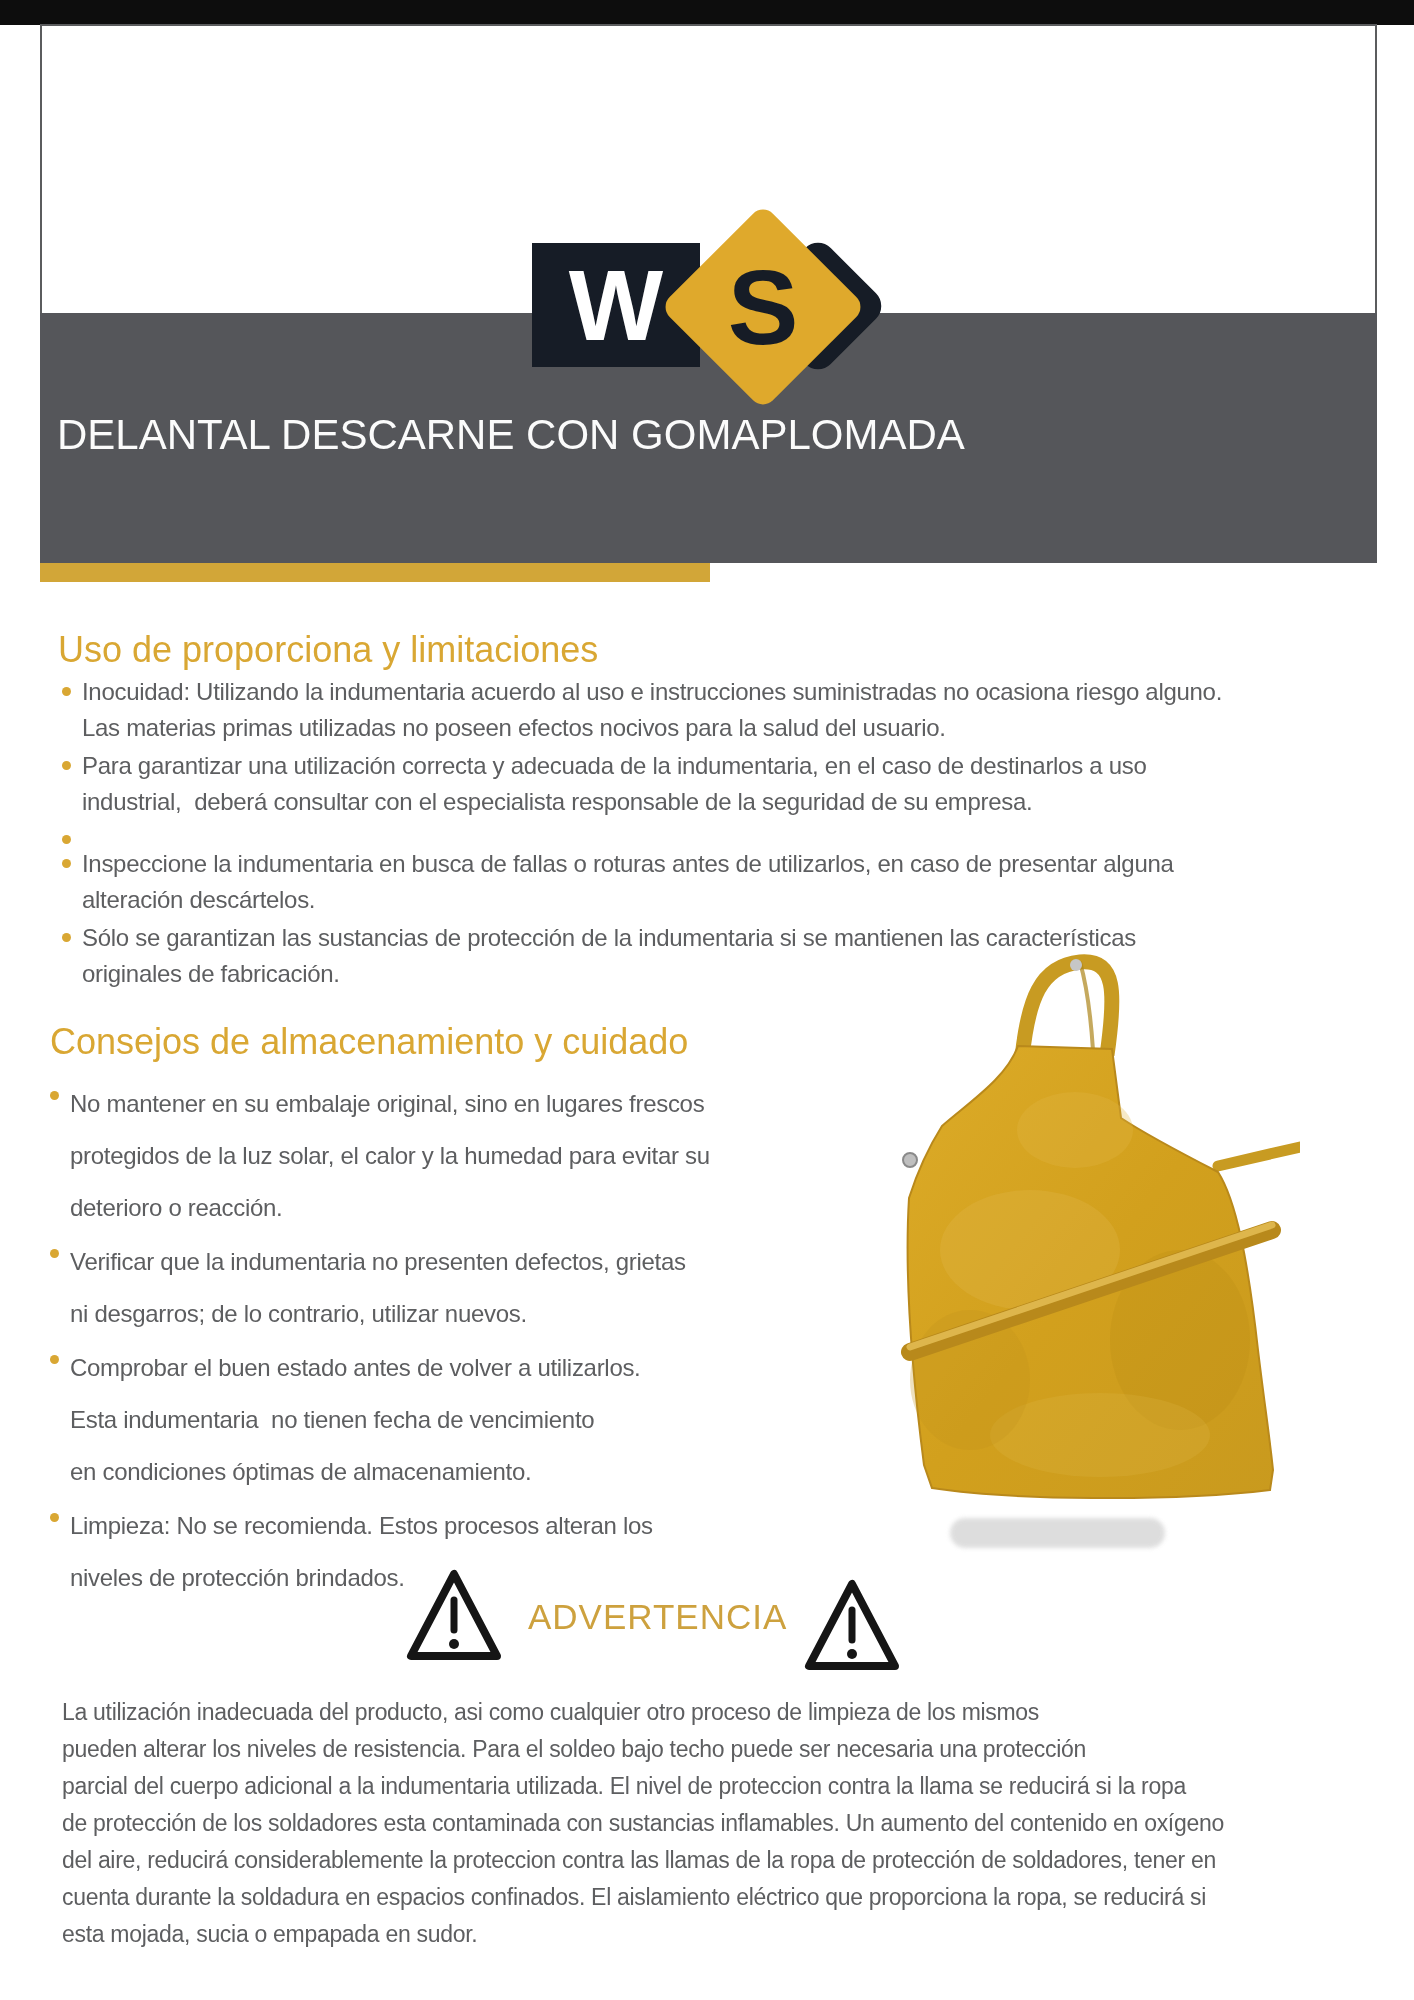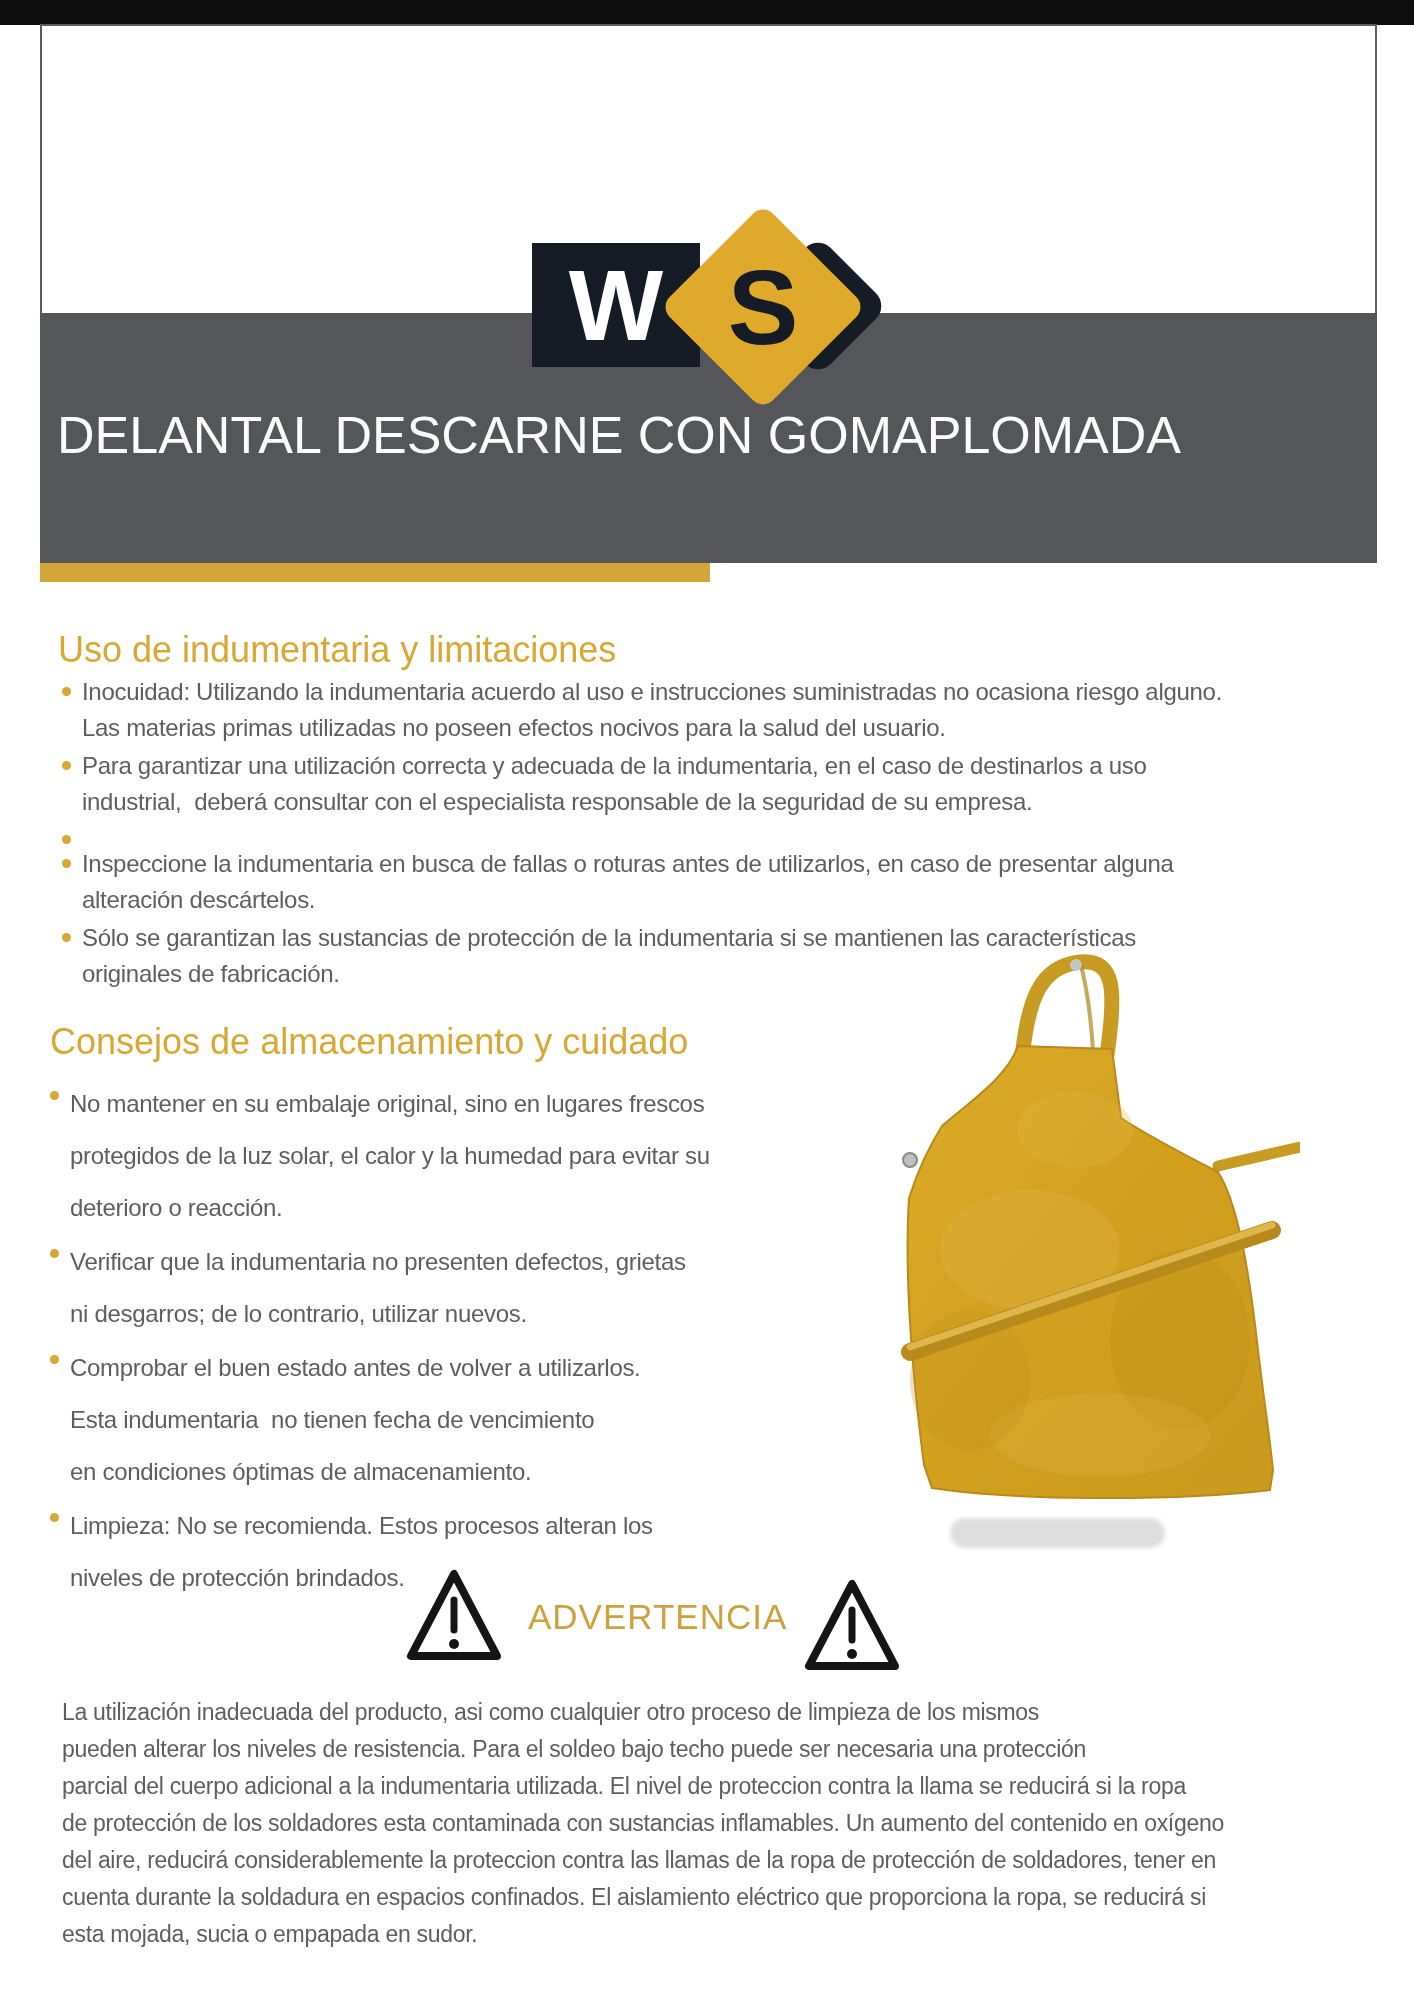--- a/index.html
+++ b/index.html
@@ -8,21 +8,21 @@
 
   
   .topbar{position:absolute;left:0;top:0;width:1414px;height:25px;background:#0d0d0d;}
 
   
   .frame{position:absolute;left:40px;top:24px;width:1337px;height:539px;
          border:2px solid #5B5C5E;border-bottom:none;box-sizing:border-box;}
 
   
   .banner{position:absolute;left:40px;top:313px;width:1337px;height:250px;background:#55565A;}
-  .banner-title{position:absolute;left:57px;top:412px;font-size:52px;line-height:46px;
+  .banner-title{position:absolute;left:57px;top:412px;font-size:42px;line-height:46px;
                 color:#FBFBFB;white-space:nowrap;letter-spacing:0;}
 
   .goldbar{position:absolute;left:40px;top:563px;width:670px;height:19px;background:#D2A638;}
 
   
   .logo-wbox{position:absolute;left:532px;top:243px;width:168px;height:124px;background:#161C26;
              display:flex;align-items:center;justify-content:center;z-index:2;}
   .logo-wbox span{color:#ffffff;font-size:100px;font-weight:bold;line-height:1;}
   .logo-chevron{position:absolute;left:768px;top:256px;width:100px;height:100px;background:#161C26;
                 border-radius:18px;transform:rotate(45deg);z-index:3;}
@@ -74,21 +74,21 @@
   <div class="banner-title">DELANTAL DESCARNE CON GOMAPLOMADA</div>
   <div class="goldbar"></div>
 
   <div class="logo-wbox">
     <span>W</span>
   </div>
   <div class="logo-chevron"></div>
   <div class="logo-diamond"></div>
   <div class="logo-s">S</div>
 
-  <div class="section-heading sec1">Uso de indumentaria y limitaciones</div>
+  <div class="section-heading sec1">Uso de proporciona y limitaciones</div>
   <div class="blist list1">
     <div class="item">
       <span class="dot"></span>
       <span class="txt">Inocuidad: Utilizando la indumentaria acuerdo al uso e instrucciones suministradas no ocasiona riesgo alguno.
 Las materias primas utilizadas no poseen efectos nocivos para la salud del usuario.</span>
     </div>
     <div class="item">
       <span class="dot"></span>
       <span class="txt">Para garantizar una utilización correcta y adecuada de la indumentaria, en el caso de destinarlos a uso
 industrial,  deberá consultar con el especialista responsable de la seguridad de su empresa.</span>

